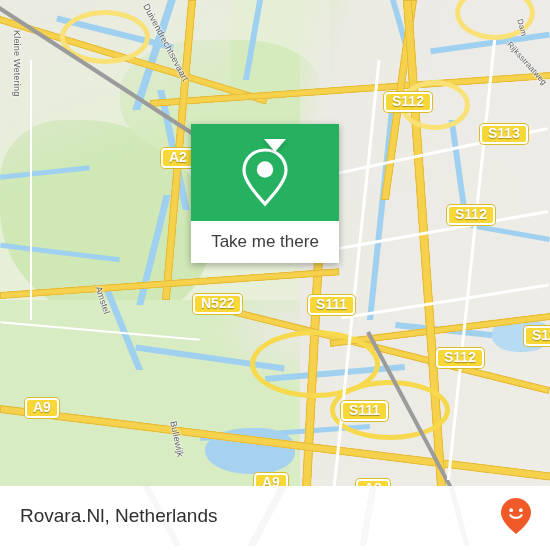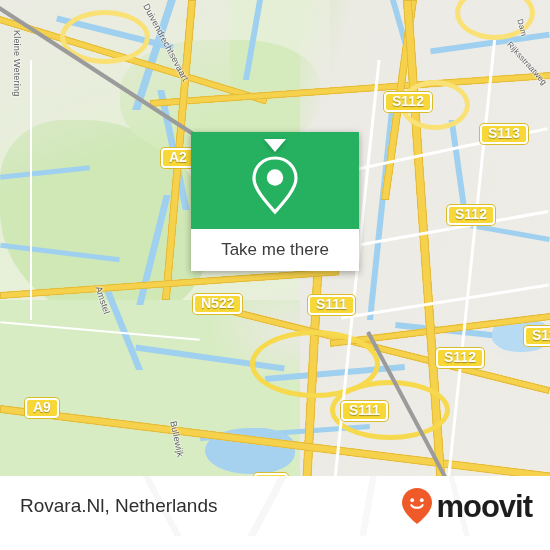--- a/index.html
+++ b/index.html
@@ -42,32 +42,32 @@
     text-shadow:0 0 2px #fff,0 0 2px #fff,0 0 3px #fff;}
   .shield{position:absolute;background:#f7d836;border:2px solid #fff;border-radius:4px;
     color:#fff;font-size:14px;font-weight:bold;padding:1px 6px 2px;line-height:13px;
     box-shadow:0 0 0 1px #d9bc2a;text-shadow:0 1px 1px rgba(0,0,0,.35);white-space:nowrap;}
 
   
   .attrib{position:absolute;left:0;bottom:0;height:24px;line-height:24px;
     background:rgba(255,255,255,.78);color:#2b2b2b;font-size:12.5px;padding:0 12px 0 14px;}
 
   
-  .card{position:absolute;left:191px;top:132px;width:168px;
+  .card{position:absolute;left:191px;top:124px;width:148px;
     box-shadow:0 2px 7px rgba(0,0,0,.32);}
   .card-top{height:97px;background:#25b160;position:relative;}
   .pin-wrap{position:absolute;left:0;right:0;top:22px;display:flex;justify-content:center;}
   .card-bottom{height:42px;background:#fff;display:flex;align-items:center;justify-content:center;
     color:#3c3c3c;font-size:17px;}
   .tail{position:absolute;left:50%;transform:translateX(-50%);top:139px;width:0;height:0;
     border-left:11px solid transparent;border-right:11px solid transparent;border-top:13px solid #fff;
     filter:drop-shadow(0 2px 2px rgba(0,0,0,.18));}
 
   
-  .footer{position:absolute;left:0;bottom:14px;width:550px;height:60px;background:#fff;
+  .footer{position:absolute;left:0;bottom:4px;width:550px;height:60px;background:#fff;
     display:flex;align-items:center;justify-content:space-between;padding:0 18px 0 20px;box-sizing:border-box;
     overflow:hidden;}
   .footer-bg{position:absolute;inset:0;opacity:.55;
     background:
       linear-gradient(118deg,transparent 0 48%,#f2f2f2 48% 49.4%,transparent 49.4% 100%),
       linear-gradient(62deg,transparent 0 30%,#f1f1f1 30% 31.2%,transparent 31.2% 100%),
       linear-gradient(100deg,transparent 0 66%,#f3f3f3 66% 67.2%,transparent 67.2% 100%),
       linear-gradient(75deg,transparent 0 82%,#f2f2f2 82% 83%,transparent 83% 100%);}
   .place{position:relative;color:#2f2f2f;font-size:19px;}
   .brand{position:relative;display:flex;align-items:center;gap:3px;}
@@ -183,17 +183,16 @@
     <div class="place">Rovara.Nl, Netherlands</div>
     <div class="brand">
       <span style="display:inline-block;line-height:0;">
         <svg width="32" height="38" viewBox="0 0 32 38" aria-hidden="true">
           <path d="M16 1 C7.7 1 1 7.6 1 15.8 C1 24 10.5 32.5 16 37 C21.5 32.5 31 24 31 15.8 C31 7.6 24.3 1 16 1 Z" fill="#f05a28"></path>
           <circle cx="11.2" cy="13.2" r="1.9" fill="#ffffff"></circle>
           <circle cx="20.8" cy="13.2" r="1.9" fill="#ffffff"></circle>
           <path d="M10.4 18.2 C12.2 21.6 19.8 21.6 21.6 18.2" fill="none" stroke="#ffffff" stroke-width="2.1" stroke-linecap="round"></path>
         </svg>
       </span>
-      <span class="brand-word">moovit</span>
     </div>
   </div>
 
 </div>
 
 </body></html>

